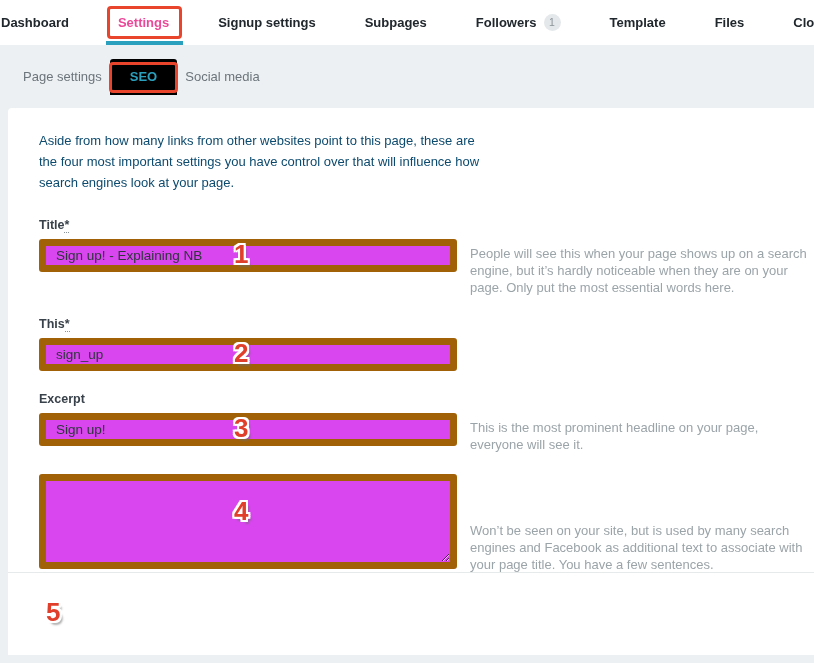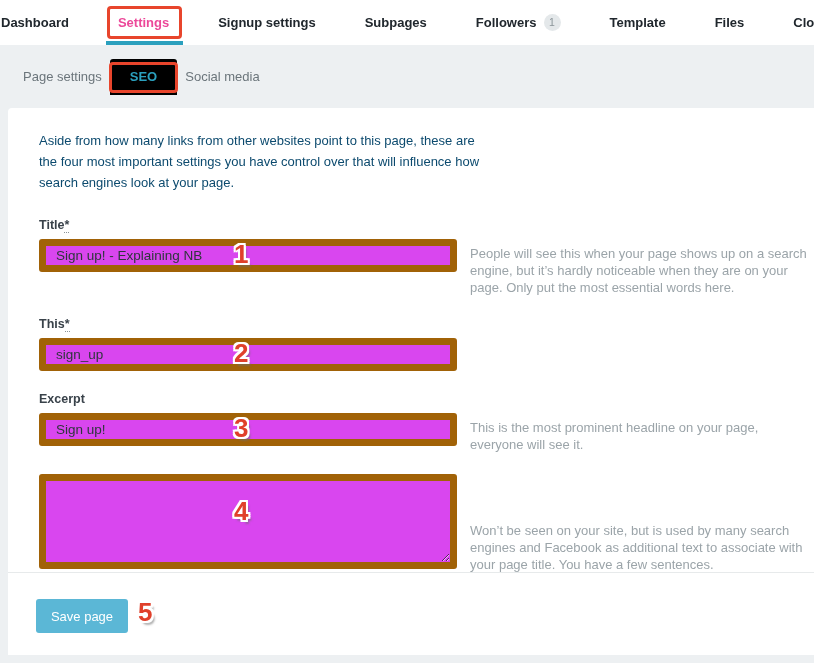--- a/index.html
+++ b/index.html
@@ -186,16 +186,15 @@
           <textarea class="text-area" style=""></textarea>
           <span class="marker in-area">4</span>
         </div>
         <p class="help tall">Won’t be seen on your site, but is used by many search engines and Facebook as additional text to associate with your page title. You have a few sentences.</p>
       </div>
     </section>
 
   </div>
 
   <footer class="save-bar">
-    <button class="save-btn">Save page</button>
     <span class="marker inline">5</span>
   </footer>
 </main>
 
 </body></html>

